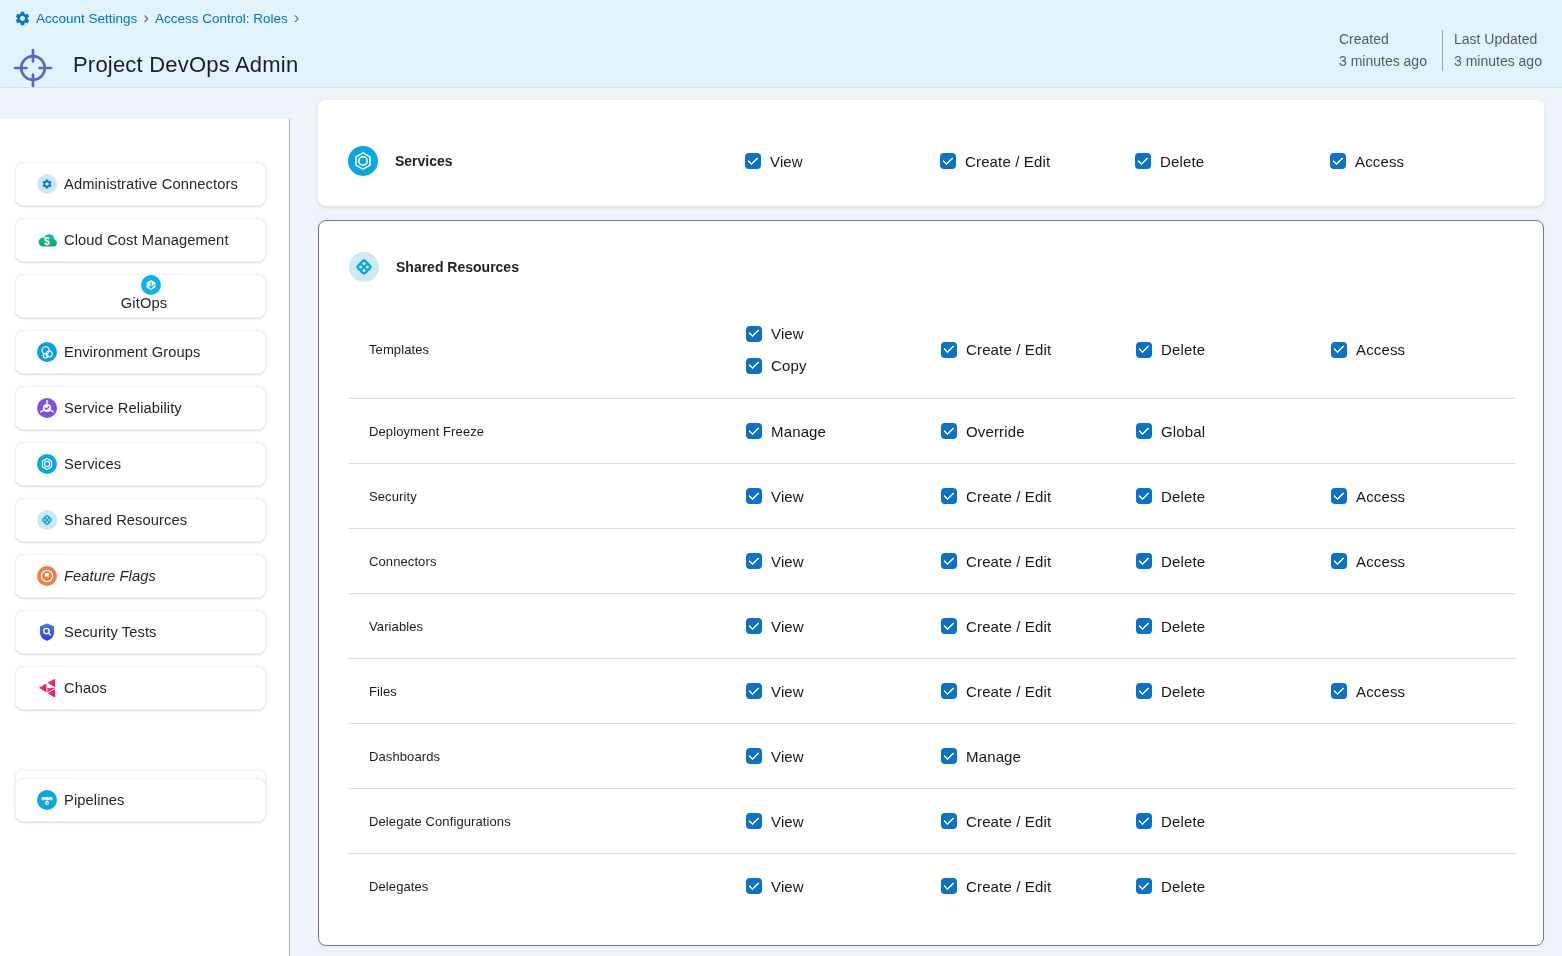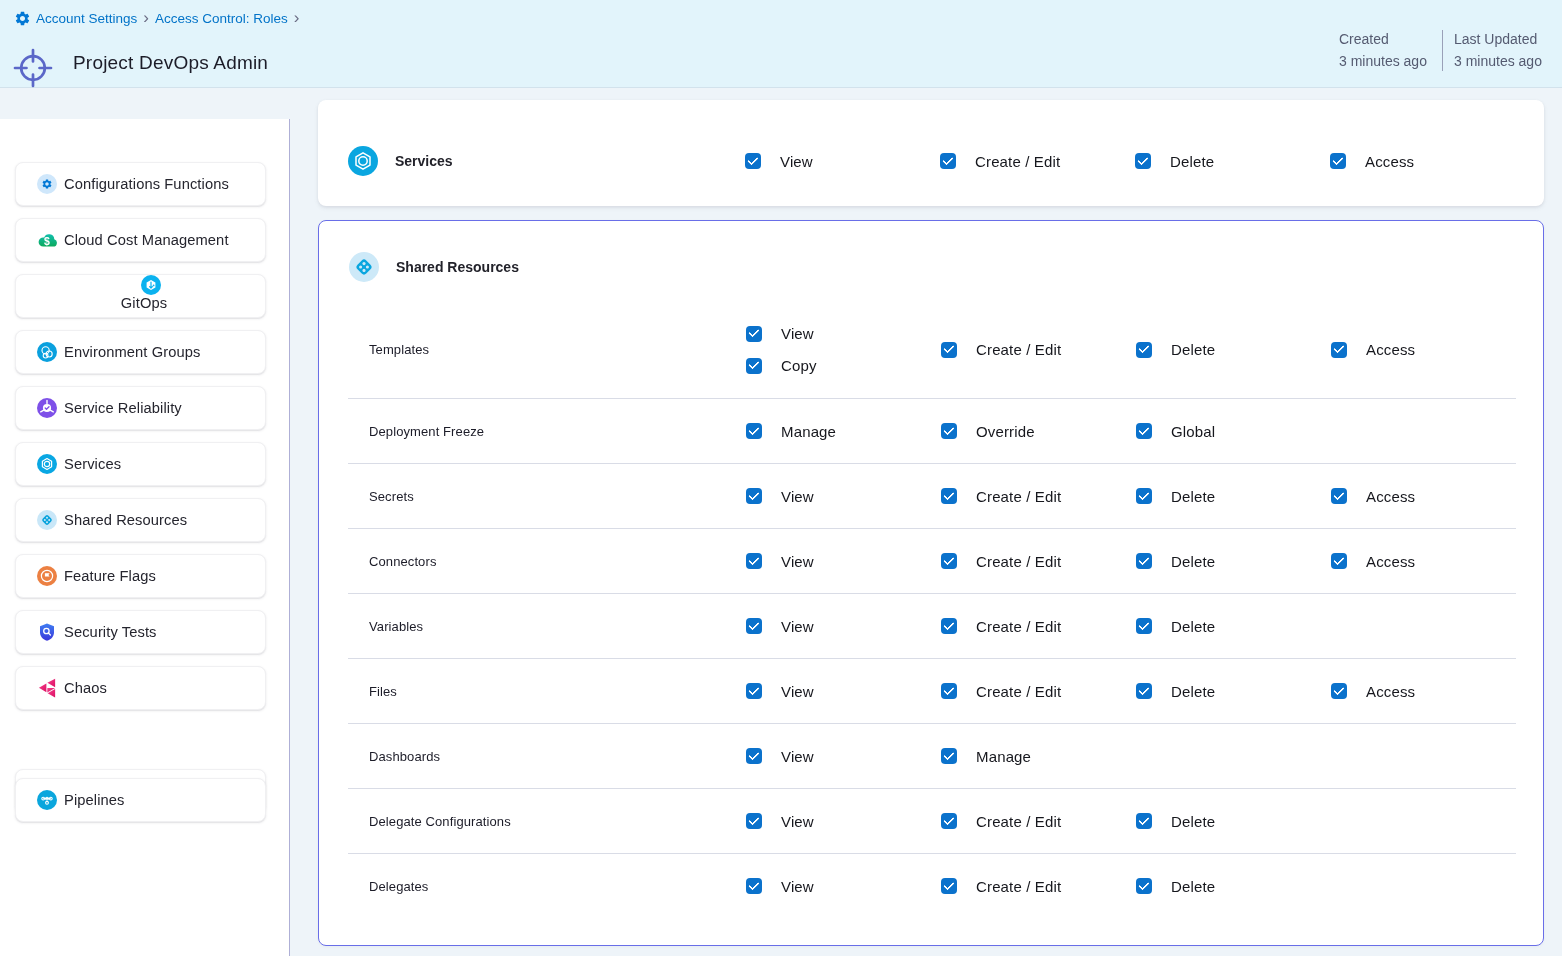--- a/index.html
+++ b/index.html
@@ -6,21 +6,21 @@
 html,body { width:1562px; height:956px; overflow:hidden; background:#eef4f9; font-family:"Liberation Sans", sans-serif; }
 #page { position:relative; width:1562px; height:956px; }
 
 
 #header { position:absolute; left:0; top:0; width:1562px; height:88px; background:#e2f4fb; border-bottom:1px solid #d2e2ec; z-index:20; }
 #crumbs { position:absolute; left:14px; top:9px; height:18px; display:flex; align-items:center; font-size:13.5px; }
 #crumbs .gear { width:17px; height:17px; margin-right:5px; }
 #crumbs a { color:#0273c8; text-decoration:none; font-weight:500; }
 #crumbs .sep { color:#6b6d85; margin:0 6px; font-size:17px; font-weight:400; line-height:1; position:relative; top:-1px; }
 #titleicon { position:absolute; left:13px; top:48px; }
-#title { position:absolute; left:73px; top:52px; font-size:19px; color:#1c1c28; font-weight:500; letter-spacing:0.2px; }
+#title { position:absolute; left:73px; top:52px; font-size:22px; color:#1c1c28; font-weight:500; letter-spacing:0.2px; }
 #meta { position:absolute; left:0; top:29px; width:1562px; height:44px; color:#555b71; font-size:14px; line-height:21.5px; }
 #meta .mcol { position:absolute; top:0; }
 #meta .mdiv { position:absolute; left:1442px; top:1px; width:1px; height:41px; background:#9aa0b8; }
 
 
 #sidebar { position:absolute; left:0; top:119px; width:290px; height:837px; background:#ffffff; border-right:1px solid #aeafd6; z-index:5; }
 .sitem { position:absolute; left:15px; width:251px; height:44px; background:#fff; border:1px solid #f0f0f2; border-radius:8px; box-shadow:0 1px 3px rgba(40,41,61,0.08), 0 1px 1px rgba(96,97,112,0.10); display:flex; align-items:center; }
 .sitem .ic { width:20px; height:20px; margin-left:21px; flex:none; }
 .sitem .lb { margin-left:7px; font-size:14.7px; color:#25252e; letter-spacing:0.1px; }
 
@@ -32,21 +32,21 @@
 #card-shared { top:101px; height:726px; border:1px solid #696ee8; box-shadow:0 1px 3px rgba(40,41,61,0.04); }
 
 .chead { position:absolute; left:30px; display:flex; align-items:center; }
 .chead .cic { width:30px; height:30px; }
 .chead .ctitle { margin-left:17px; font-size:14px; font-weight:700; color:#22222a; }
 
 
 .prow { position:absolute; left:29px; width:1168px; display:flex; align-items:center; }
 .prow.bt { border-top:1px solid #d9dce6; }
 .rlabel { flex:none; width:398px; padding-left:21px; font-size:13px; color:#1c1c28; letter-spacing:0.1px; }
-.pcol { flex:none; width:195px; display:flex; align-items:center;gap:10px; }
+.pcol { flex:none; width:195px; display:flex; align-items:center; }
 .cb { width:16px; height:16px; background:#0b72cc; border-radius:4px; position:relative; flex:none; }
 .cb::after { content:""; position:absolute; left:3.4px; top:3.9px; width:7.6px; height:4.1px; border-left:2.1px solid #fff; border-bottom:2.1px solid #fff; transform:rotate(-45deg); border-radius:1px; }
 .cblb { margin-left:9px; font-size:15px; color:#16171d; letter-spacing:0.15px; }
 .stack { display:flex; flex-direction:column; justify-content:center; }
 .stack .pcol { height:32px; }
 </style>
 </head>
 <body>
 <div id="page">
 
@@ -137,21 +137,21 @@
             <span class="cblb">Override</span>
           </div>
         <div class="pcol">
             <span class="cb"></span>
             <span class="cblb">Global</span>
           </div>
         <div class="pcol"></div>
       </div>
 
       <div class="prow bt" style="top:242px; height:65px;">
-        <div class="rlabel">Secrets</div>
+        <div class="rlabel">Security</div>
         <div class="pcol">
             <span class="cb"></span>
             <span class="cblb">View</span>
           </div>
         <div class="pcol">
             <span class="cb"></span>
             <span class="cblb">Create / Edit</span>
           </div>
         <div class="pcol">
             <span class="cb"></span>
@@ -271,21 +271,21 @@
   </div>
 
   <div id="sidebar">
     <div class="sitem" style="top:43px;">
         <svg class="ic" viewBox="0 0 20 20">
           <circle cx="10" cy="10" r="10" fill="#cfe7fb"></circle>
           <g transform="translate(4.3,4.3) scale(0.475)">
             <path fill="#0278d5" d="M19.14 12.94c.04-.3.06-.61.06-.94 0-.32-.02-.64-.07-.94l2.03-1.58c.18-.14.23-.41.12-.61l-1.92-3.32c-.12-.22-.37-.29-.59-.22l-2.39.96c-.5-.38-1.03-.7-1.62-.94l-.36-2.54c-.04-.24-.24-.41-.48-.41h-3.84c-.24 0-.43.17-.47.41l-.36 2.54c-.59.24-1.13.57-1.62.94l-2.39-.96c-.22-.08-.47 0-.59.22L2.74 8.87c-.12.21-.08.47.12.61l2.03 1.58c-.05.3-.09.63-.09.94s.02.64.07.94l-2.03 1.58c-.18.14-.23.41-.12.61l1.92 3.32c.12.22.37.29.59.22l2.39-.96c.5.38 1.03.7 1.62.94l.36 2.54c.05.24.24.41.48.41h3.84c.24 0 .44-.17.47-.41l.36-2.54c.59-.24 1.13-.56 1.62-.94l2.39.96c.22.08.47 0 .59-.22l1.92-3.32c.12-.22.07-.47-.12-.61l-2.01-1.58zM12 15.6c-1.98 0-3.6-1.62-3.6-3.6s1.62-3.6 3.6-3.6 3.6 1.62 3.6 3.6-1.62 3.6-3.6 3.6z"></path>
           </g>
         </svg>
-        <span class="lb">Configurations Functions</span>
+        <span class="lb">Administrative Connectors</span>
       </div>
     <div class="sitem" style="top:99px;">
         <svg class="ic" viewBox="0 0 20 20">
           <defs>
             <linearGradient id="ccm" x1="0" y1="0" x2="0" y2="1">
               <stop offset="0" stop-color="#12bfae"></stop>
               <stop offset="1" stop-color="#0ca95b"></stop>
             </linearGradient>
           </defs>
           <path d="M17.3 9.2a5.3 5.3 0 0 0-10.2-1.7A4.6 4.6 0 0 0 1.6 12a4.6 4.6 0 0 0 4.6 4.6h9.9a3.8 3.8 0 0 0 1.2-7.4z" fill="url(#ccm)"></path>
@@ -332,21 +332,21 @@
         <svg class="ic" viewBox="0 0 20 20">
           <circle cx="10" cy="10" r="10" fill="#c9e7f8"></circle>
           <rect x="6" y="6" width="8" height="8" rx="2.1" fill="#0aa4dd" transform="rotate(45 10 10)"></rect>
           <circle cx="10" cy="7.8" r="1.0" fill="#c9e7f8"></circle>
           <circle cx="10" cy="12.2" r="1.0" fill="#c9e7f8"></circle>
           <circle cx="7.8" cy="10" r="1.0" fill="#c9e7f8"></circle>
           <circle cx="12.2" cy="10" r="1.0" fill="#c9e7f8"></circle>
         </svg>
         <span class="lb">Shared Resources</span>
       </div>
-    <div class="sitem" style="top:435px;">
+    <div class="sitem" style="top:435px;font-style:italic;">
         <svg class="ic" viewBox="0 0 20 20">
           <circle cx="10" cy="10" r="10" fill="#ec8042"></circle>
           <circle cx="10" cy="10" r="5.6" fill="none" stroke="#fff" stroke-width="1.2"></circle>
           <path d="M7.9 13.2 L7.9 7.2 L12.6 7.2 L11.4 8.9 L12.6 10.6 L7.9 10.6" fill="#fff"></path>
         </svg>
         <span class="lb">Feature Flags</span>
       </div>
     <div class="sitem" style="top:491px;">
         <svg class="ic" viewBox="0 0 20 20">
           <defs>

